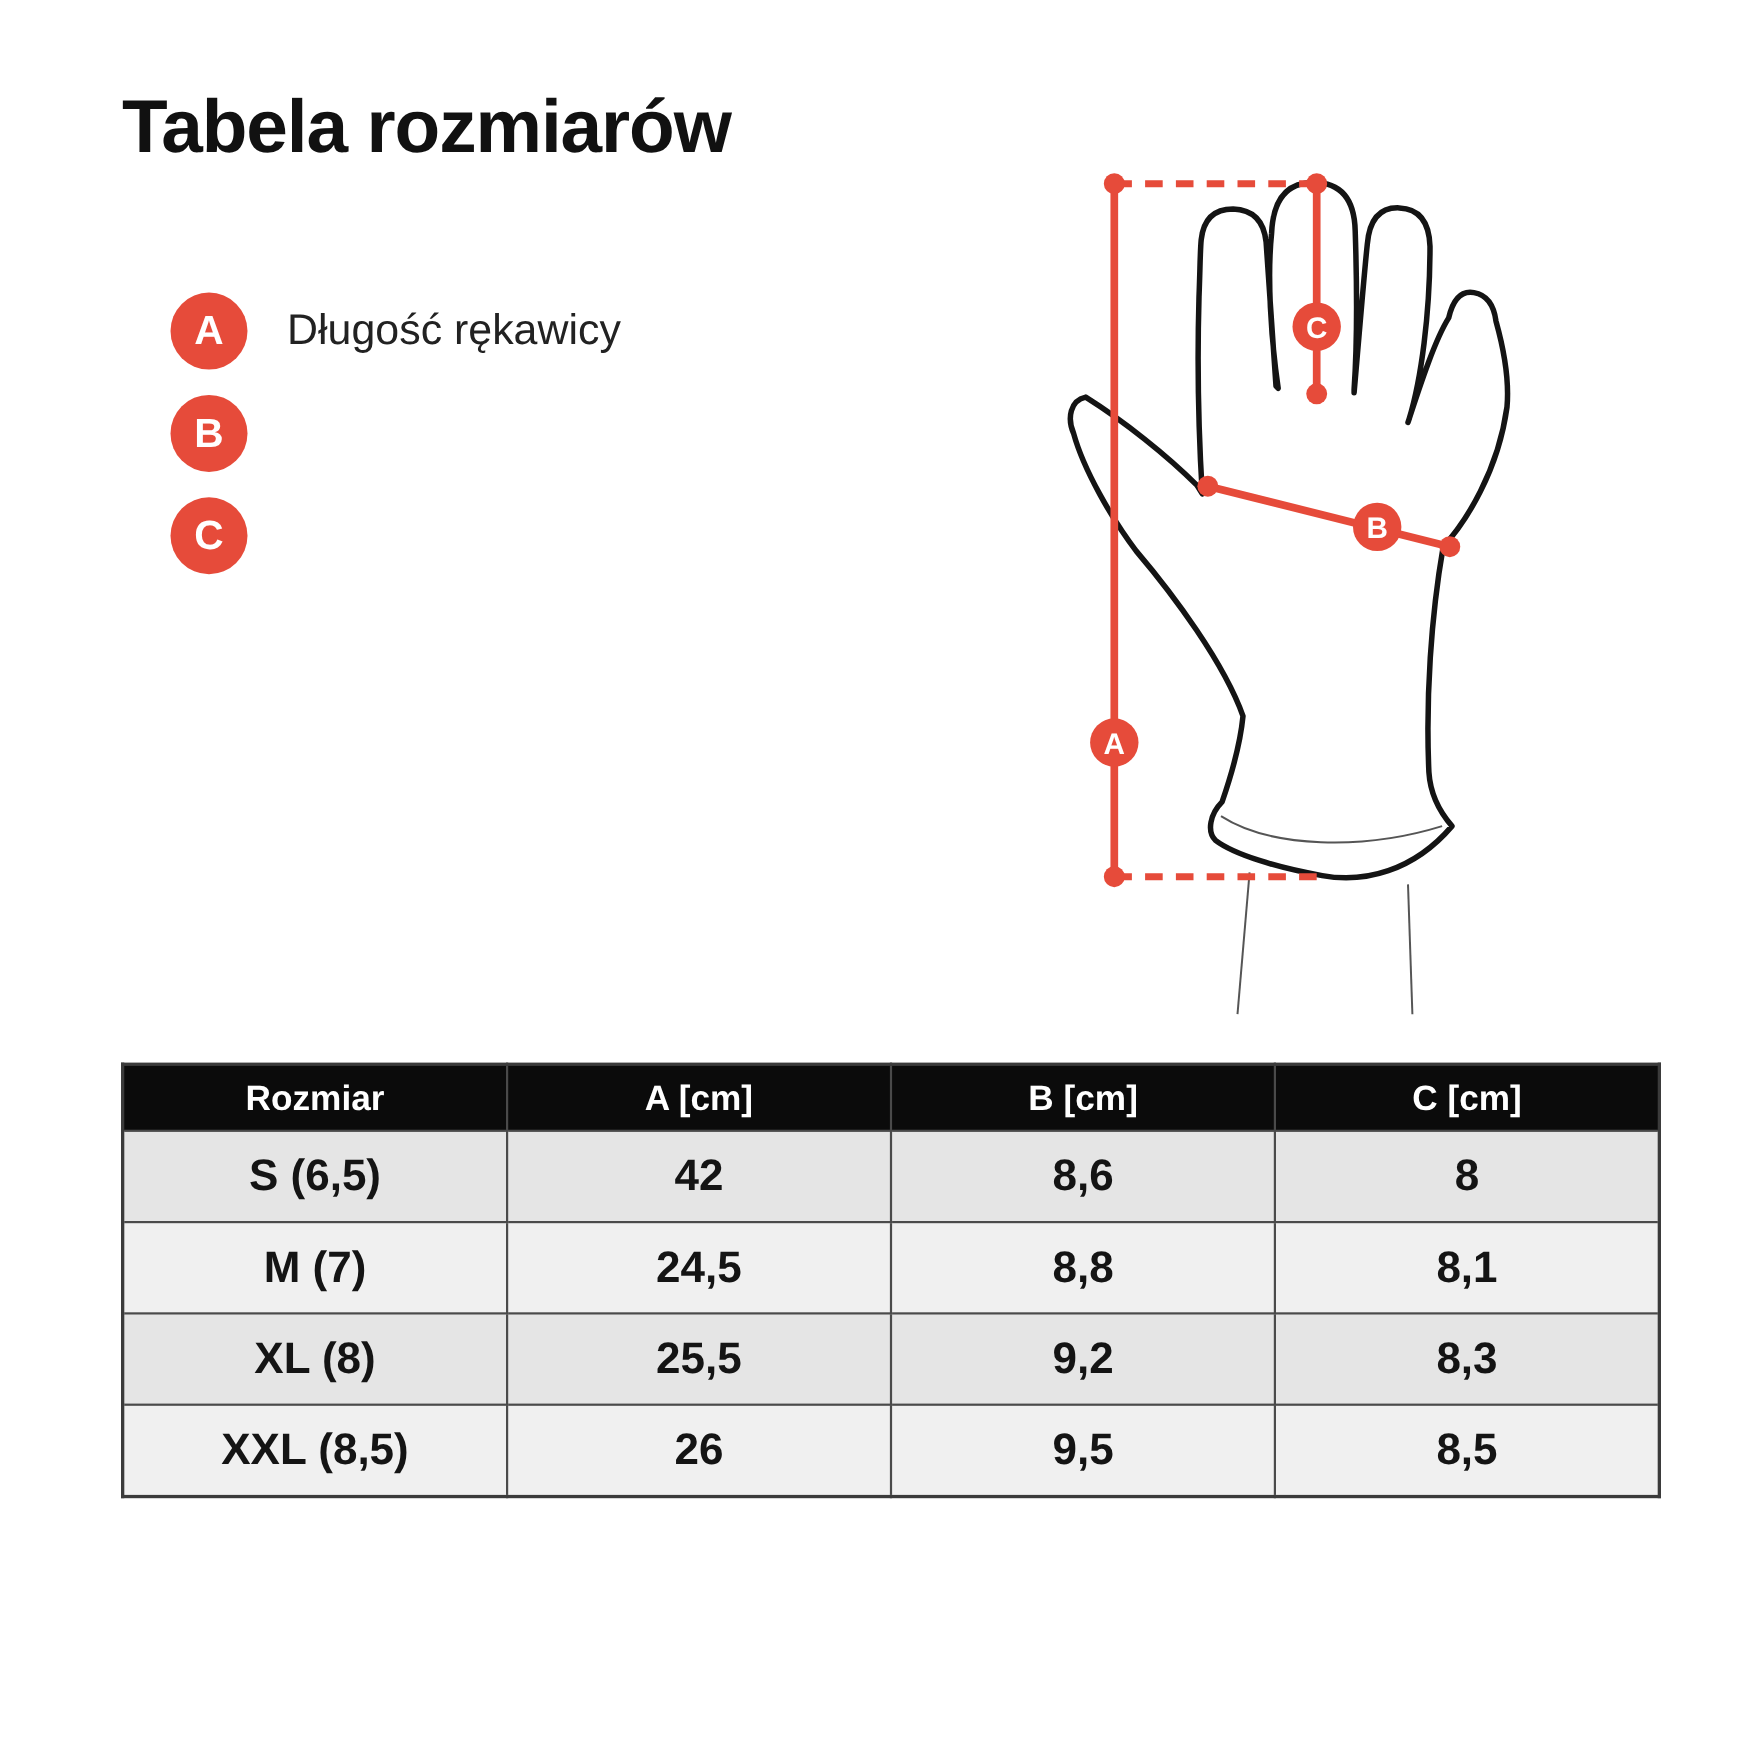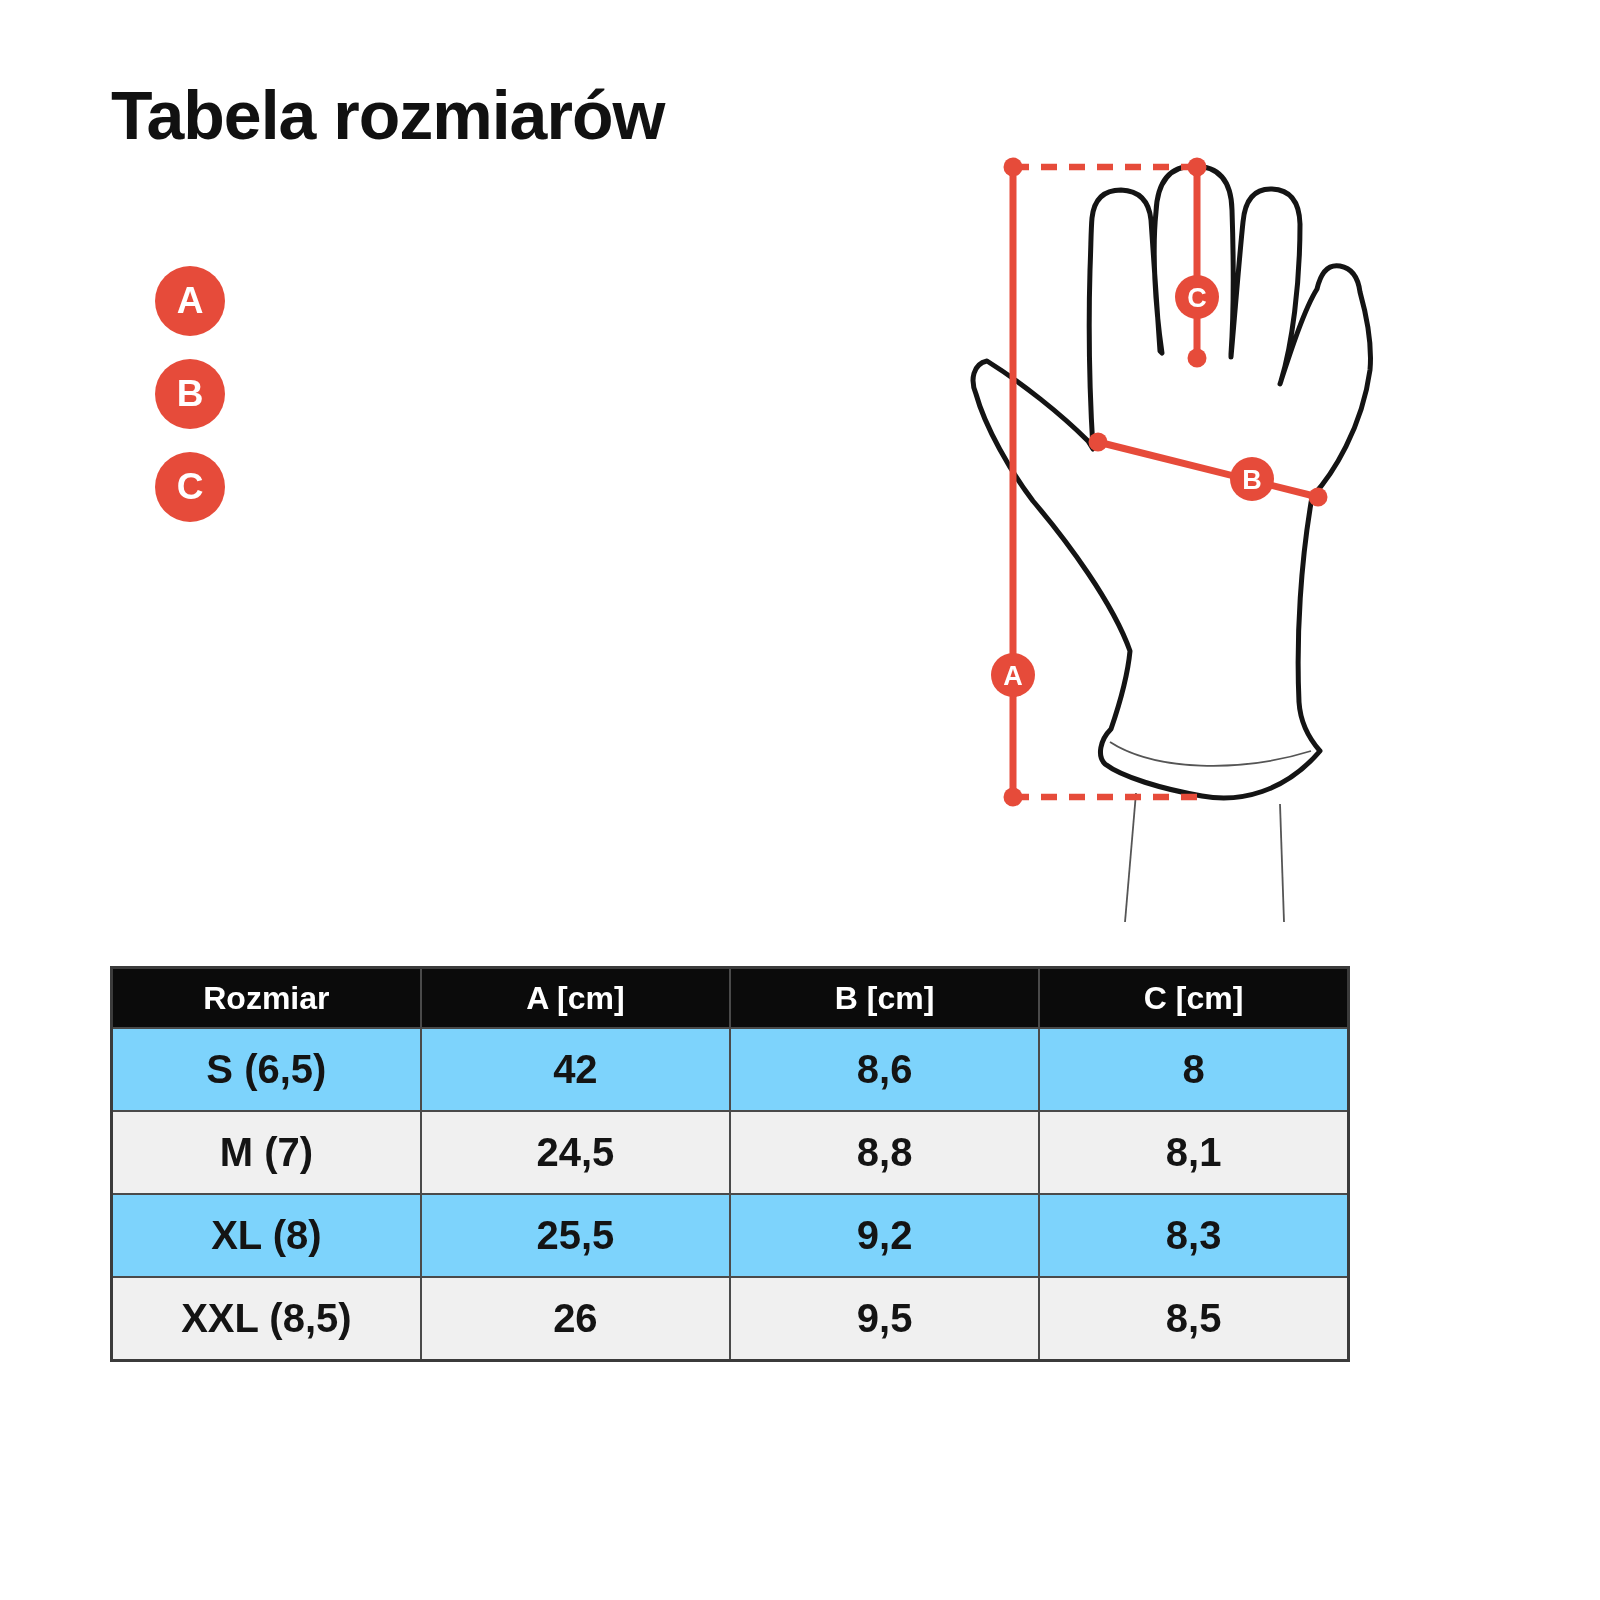--- a/index.html
+++ b/index.html
@@ -32,47 +32,48 @@
   .outline{fill:#fff;stroke:#141414;stroke-width:5;stroke-linejoin:round;stroke-linecap:round;}
   .thinline{fill:none;stroke:#555;stroke-width:1.8;}
   .red-line{stroke:var(--accent);stroke-width:7;fill:none;stroke-linecap:butt;}
   .red-dash{stroke:var(--accent);stroke-width:6.5;fill:none;stroke-dasharray:16 12;}
   .red-dot{fill:var(--accent);}
   .badge-circle{fill:var(--accent);}
   .badge-letter{fill:#fff;font-family:"Liberation Sans",sans-serif;
     font-size:27px;font-weight:800;text-anchor:middle;}
 
   .size-table{
-    position:absolute;left:110px;top:966px;width:1240px;
+    position:absolute;left:110px;top:966px;width:1400px;
     border-collapse:collapse;table-layout:fixed;
     border:3px solid #3b3b3b;
   }
   .size-table th{
     background:var(--table-header-bg);color:#fff;
     height:56px;font-size:32px;font-weight:700;
     border:2px solid var(--table-border);
   }
   .size-table td{
     height:79px;font-size:40px;font-weight:700;text-align:center;
-    color:#141414;border:2px solid var(--table-border);background:#7dd3fc;
+    color:#141414;border:2px solid var(--table-border);background:#e5e5e5;
   }
   .size-table tbody tr:nth-child(even) td{background:var(--row-stripe);}
 </style>
 </head>
 <body>
 
 <div class="canvas">
 
   <h1 class="page-title">Tabela rozmiarów</h1>
 
   <div class="legend">
     <div class="legend-row">
       <span class="legend-badge">
         <span>A</span>
       </span>
+      <span class="legend-label">Długość rękawicy</span>
     </div>
     <div class="legend-row">
       <span class="legend-badge">
         <span>B</span>
       </span>
     </div>
     <div class="legend-row">
       <span class="legend-badge">
         <span>C</span>
       </span>

